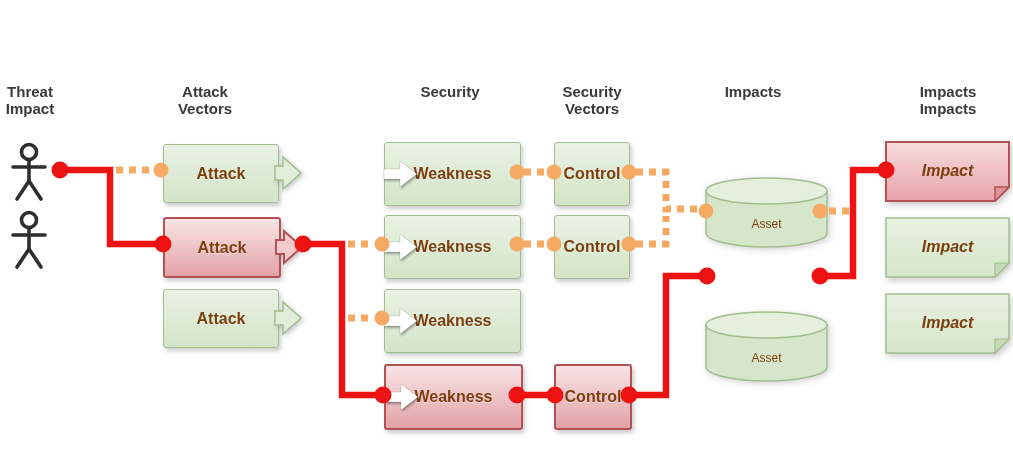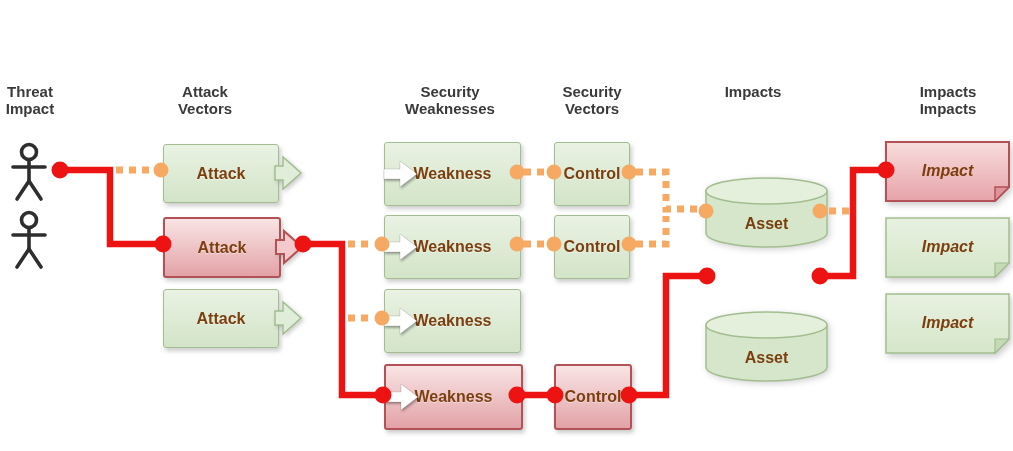--- a/index.html
+++ b/index.html
@@ -33,21 +33,21 @@
   .warrow{position:absolute;left:-2px;top:16px;filter:drop-shadow(1px 2px 1px rgba(0,0,0,.3));}
   .warrow polygon{fill:var(--white_arrow,#ffffff);stroke:rgba(0,0,0,.12);stroke-width:1;}
   .cyl{position:absolute;width:123px;height:71px;}
   .cyl svg{position:absolute;left:0;top:0;filter:drop-shadow(2px 2px 3px rgba(110,110,110,.3));}
   .cyl-body-green{fill:#d5e6ca;stroke:var(--green_border,#a2be90);stroke-width:1.5;}
   .cyl-top-green{fill:#e4efdc;stroke:var(--green_border,#a2be90);stroke-width:1.5;}
   .cyl-body-pink{fill:#eeb4b9;stroke:var(--pink_border,#b25156);stroke-width:2;}
   .cyl-top-pink{fill:#f6d4d6;stroke:var(--pink_border,#b25156);stroke-width:2;}
   .cyl .lbl{
     position:absolute;left:0;right:0;top:22px;bottom:0;display:flex;align-items:center;justify-content:center;
-    font-weight:bold;font-size:16px;color:var(--label_brown,#7b3e0f);
+    font-weight:normal;font-size:12px;color:var(--label_brown,#7b3e0f);
   }
   .impact{position:absolute;width:125px;height:62px;font-style:italic;}
   .impact svg{position:absolute;left:0;top:0;filter:drop-shadow(2px 3px 3px rgba(110,110,110,.35));}
   .imp-green-shape{fill:url(#g-imp-green);stroke:var(--green_border,#a2be90);stroke-width:1.5;}
   .imp-green-fold{fill:#c5dab6;stroke:var(--green_border,#a2be90);stroke-width:1.2;}
   .imp-pink-shape{fill:url(#g-imp-pink);stroke:var(--pink_border,#b25156);stroke-width:2;}
   .imp-pink-fold{fill:#dd949b;stroke:var(--pink_border,#b25156);stroke-width:1.5;}
   .impact .lbl{
     position:absolute;inset:0;display:flex;align-items:center;justify-content:center;
     font-weight:bold;font-size:16px;color:var(--label_brown,#7b3e0f);
@@ -81,21 +81,20 @@
   <div class="col-header" style="left:0;top:83px;width:60px">
     <div>Threat</div>
     <div>Impact</div>
   </div>
   <div class="col-header" style="left:147px;top:83px;width:116px">
     <div>Attack</div>
     <div>Vectors</div>
   </div>
   <div class="col-header" style="left:382px;top:83px;width:136px">
     <div>Security</div>
-    <div>Weaknesses</div>
   </div>
   <div class="col-header" style="left:547px;top:83px;width:90px">
     <div>Security</div>
     <div>Vectors</div>
   </div>
   <div class="col-header" style="left:697px;top:83px;width:112px">
     <div>Impacts</div>
   </div>
   <div class="col-header" style="left:886px;top:83px;width:124px">
     <div>Impacts</div>

